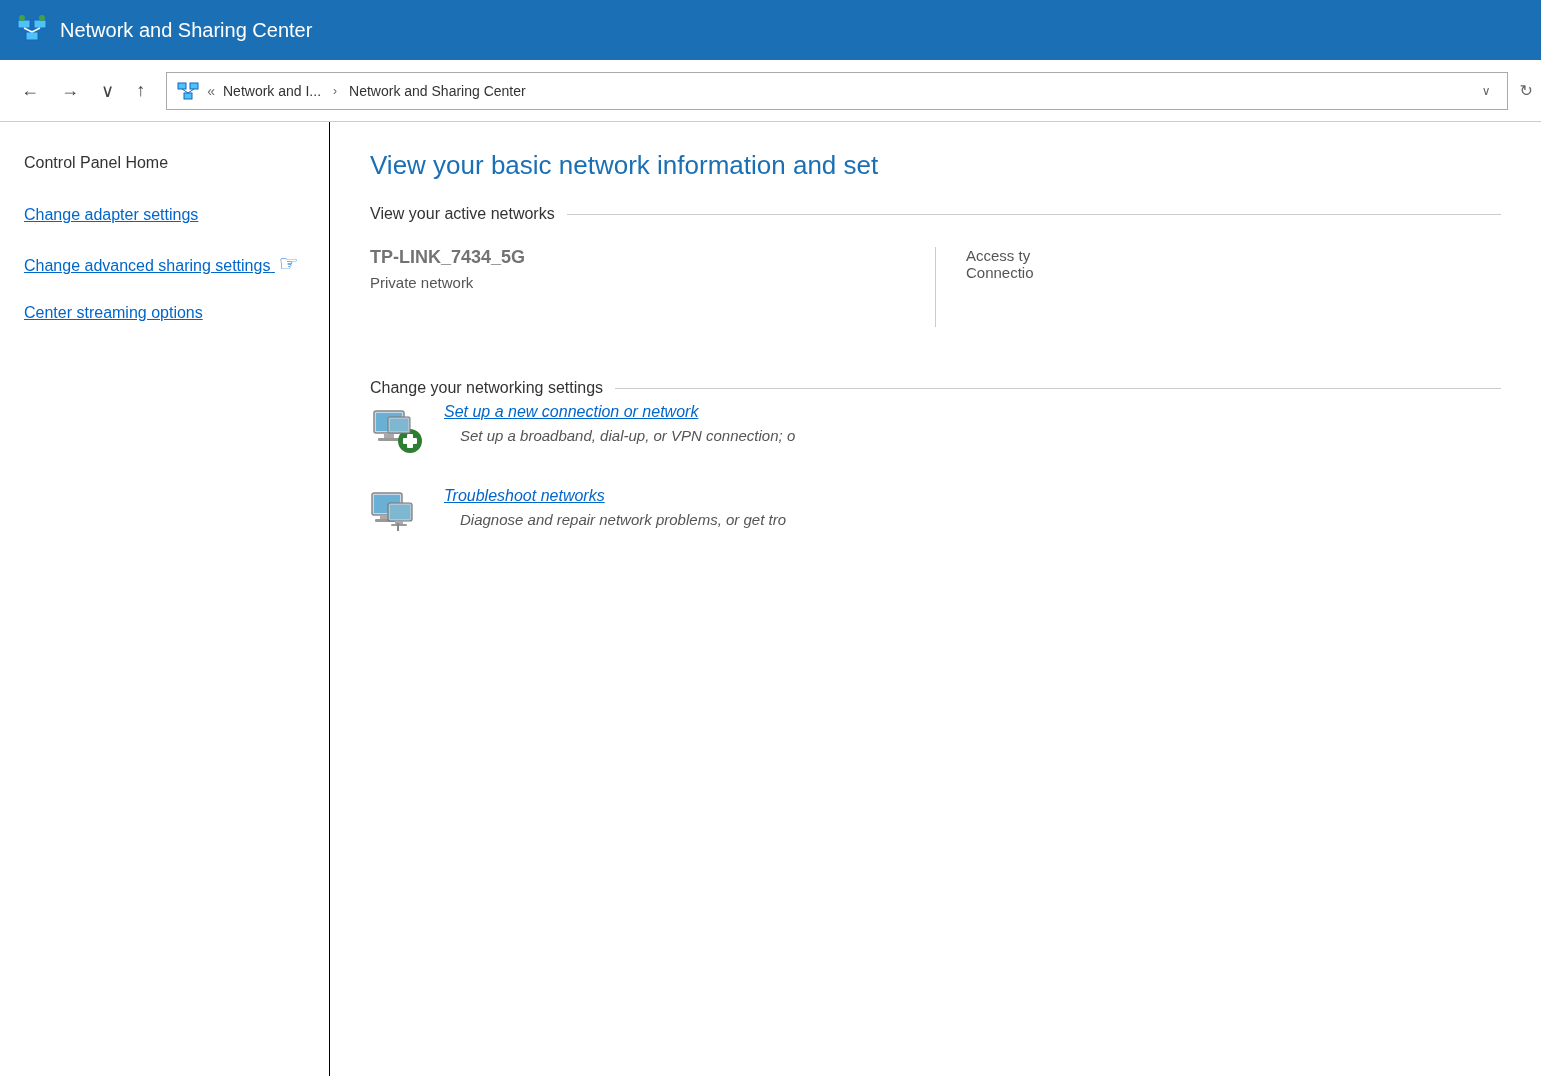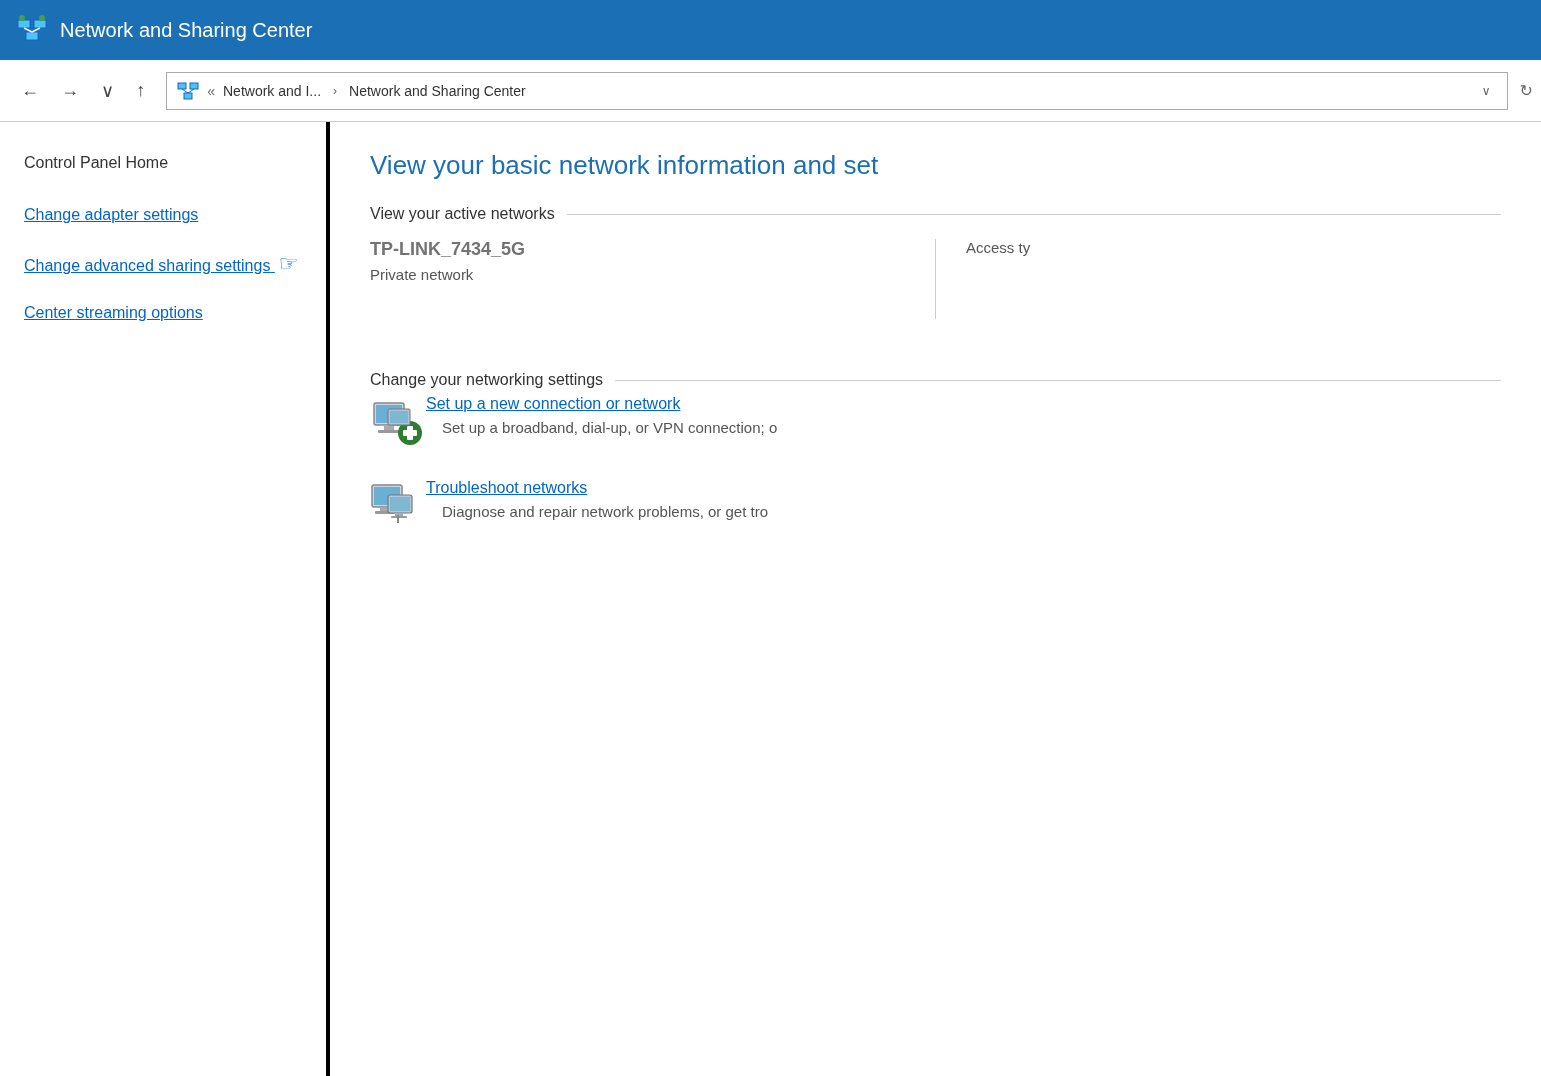--- a/index.html
+++ b/index.html
@@ -79,21 +79,21 @@
     .main-layout {
       display: flex;
       height: calc(1076px - 60px - 62px);
       background: white;
     }
 
     
     .left-panel {
       width: 330px;
       padding: 30px 24px;
-      border-right: 4px solid #000000;
+      border-right: 1px solid #000000;
       background: white;
       flex-shrink: 0;
     }
     .left-nav-item {
       margin-bottom: 22px;
       font-size: 16px;
       color: #333;
       cursor: pointer;
       line-height: 1.4;
     }
@@ -114,21 +114,21 @@
       font-size: 26px;
       color: #1a6fb5;
       font-weight: 400;
       margin-bottom: 24px;
       white-space: nowrap;
       overflow: visible;
     }
     .subsection-label {
       font-size: 16px;
       color: #333;
-      margin-bottom: 16px;
+      margin-bottom: 24px;
       display: flex;
       align-items: center;
       gap: 12px;
     }
     .subsection-label::after {
       content: '';
       flex: 1;
       height: 1px;
       background: #ccc;
     }
@@ -181,21 +181,23 @@
     }
     .change-networking-label::after {
       content: '';
       flex: 1;
       height: 1px;
       background: #ccc;
     }
     .networking-option {
       display: flex;
       align-items: flex-start;
+      gap: 18px;
       margin-bottom: 28px;
+      font-style: italic;
     }
     .option-icon {
       width: 56px;
       height: 56px;
       flex-shrink: 0;
     }
     .option-text {}
     .option-link {
       font-size: 16px;
       color: #0066cc;
@@ -288,20 +290,21 @@
     </div>
 
     <div class="network-row">
       <div class="network-info">
         <div class="network-name">TP-LINK_7434_5G</div>
         <div class="network-type">Private network</div>
       </div>
       <div class="vertical-divider"></div>
       <div class="access-info">
         <div class="access-label">Access ty</div>
+        <div class="access-label">Connectio</div>
       </div>
     </div>
 
     <div class="change-networking-section">
       <div class="change-networking-label">
         <span>Change your networking settings</span>
       </div>
 
       <div class="networking-option">
         <svg class="option-icon" viewBox="0 0 56 56">

